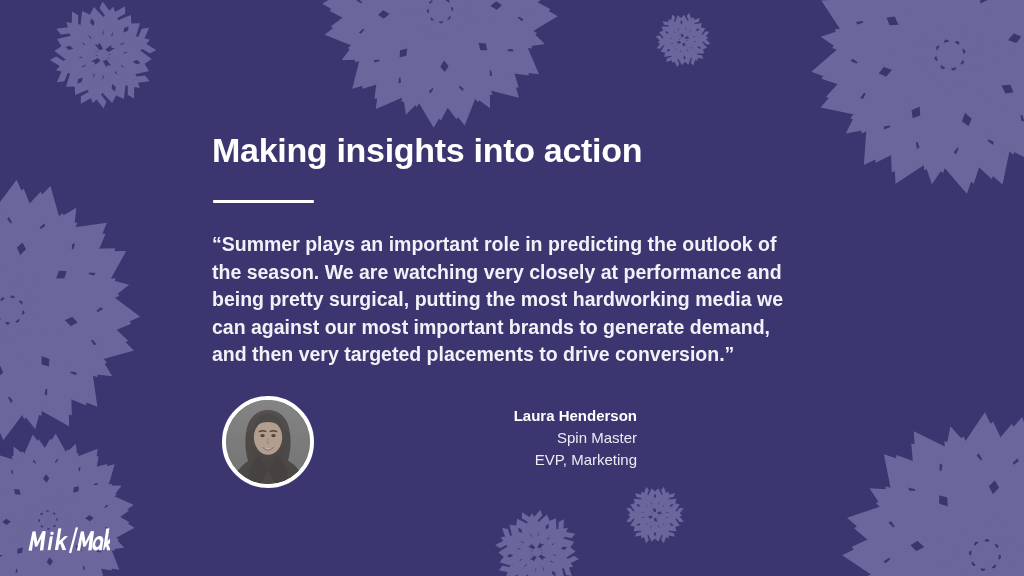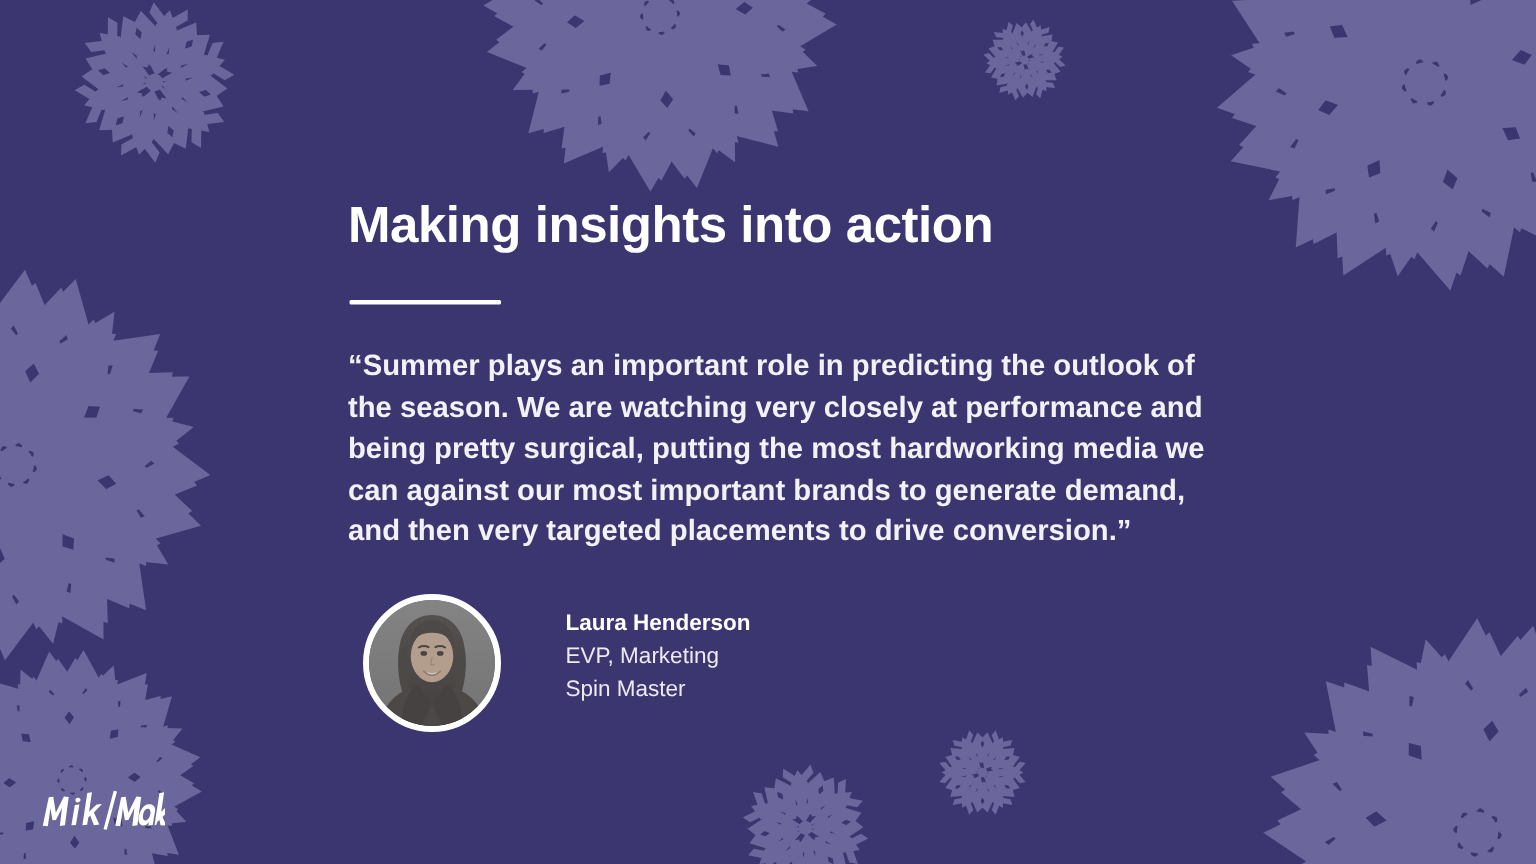--- a/index.html
+++ b/index.html
@@ -21,21 +21,21 @@
   #snow-layer {
     position:absolute; inset:0;
     width:1024px; height:576px;
     pointer-events:none;
   }
 
   
   #content {
     position:absolute;
     left:212px; top:0;
-    width:620px; height:508px;margin-left:20px;
+    width:620px; height:508px;
   }
 
   #page-title {
     position:absolute;
     left:0; top:131px;
     font-size:34px;
     font-weight:bold;
     color:#ffffff;
     letter-spacing:-0.3px;
     white-space:nowrap;
@@ -74,20 +74,21 @@
     border:4px solid #ffffff;
     overflow:hidden;
     background:#6f6f6f;
   }
   #avatar svg { display:block; width:100%; height:100%; }
 
   #attribution-text {
     position:absolute;
     left:135px; top:9px;
     width:280px;
+    text-align:right;
   }
   .attr-name {
     font-size:15px;
     font-weight:bold;
     color:#ffffff;
     line-height:22px;
     white-space:nowrap;
   }
   .attr-line {
     font-size:15px;
@@ -266,22 +267,22 @@
             <path d="M36 62 L46 76 L38 92 L24 92 C24 78 28 66 36 62 Z" fill="#1f1b19"></path>
             <path d="M56 62 L46 76 L54 92 L68 92 C68 78 64 66 56 62 Z" fill="#1f1b19"></path>
           </g>
 
           <rect x="0" y="0" width="92" height="92" fill="#7a7a7a" opacity="0.42" clip-path="url(#avclip)"></rect>
         </svg>
       </div>
 
       <div id="attribution-text">
         <div class="attr-name">Laura Henderson</div>
+        <div class="attr-line">Spin Master</div>
         <div class="attr-line">EVP, Marketing</div>
-        <div class="attr-line">Spin Master</div>
       </div>
 
     </div>
   </div>
 
   <div id="brand-logo">
     <svg viewBox="0 0 84 34" xmlns="http://www.w3.org/2000/svg">
       <g fill="#ffffff">
 
         <path d="M2.5 26.5 L6.5 7.5 L9.5 7.2 L11.2 17.8 L16.6 7.0 L19.8 7.3 L17.3 26.2 L13.9 26.6 L15.3 14.6 L11.3 22.6 L9.0 22.8 L7.6 14.9 L5.9 26.8 Z"></path>

